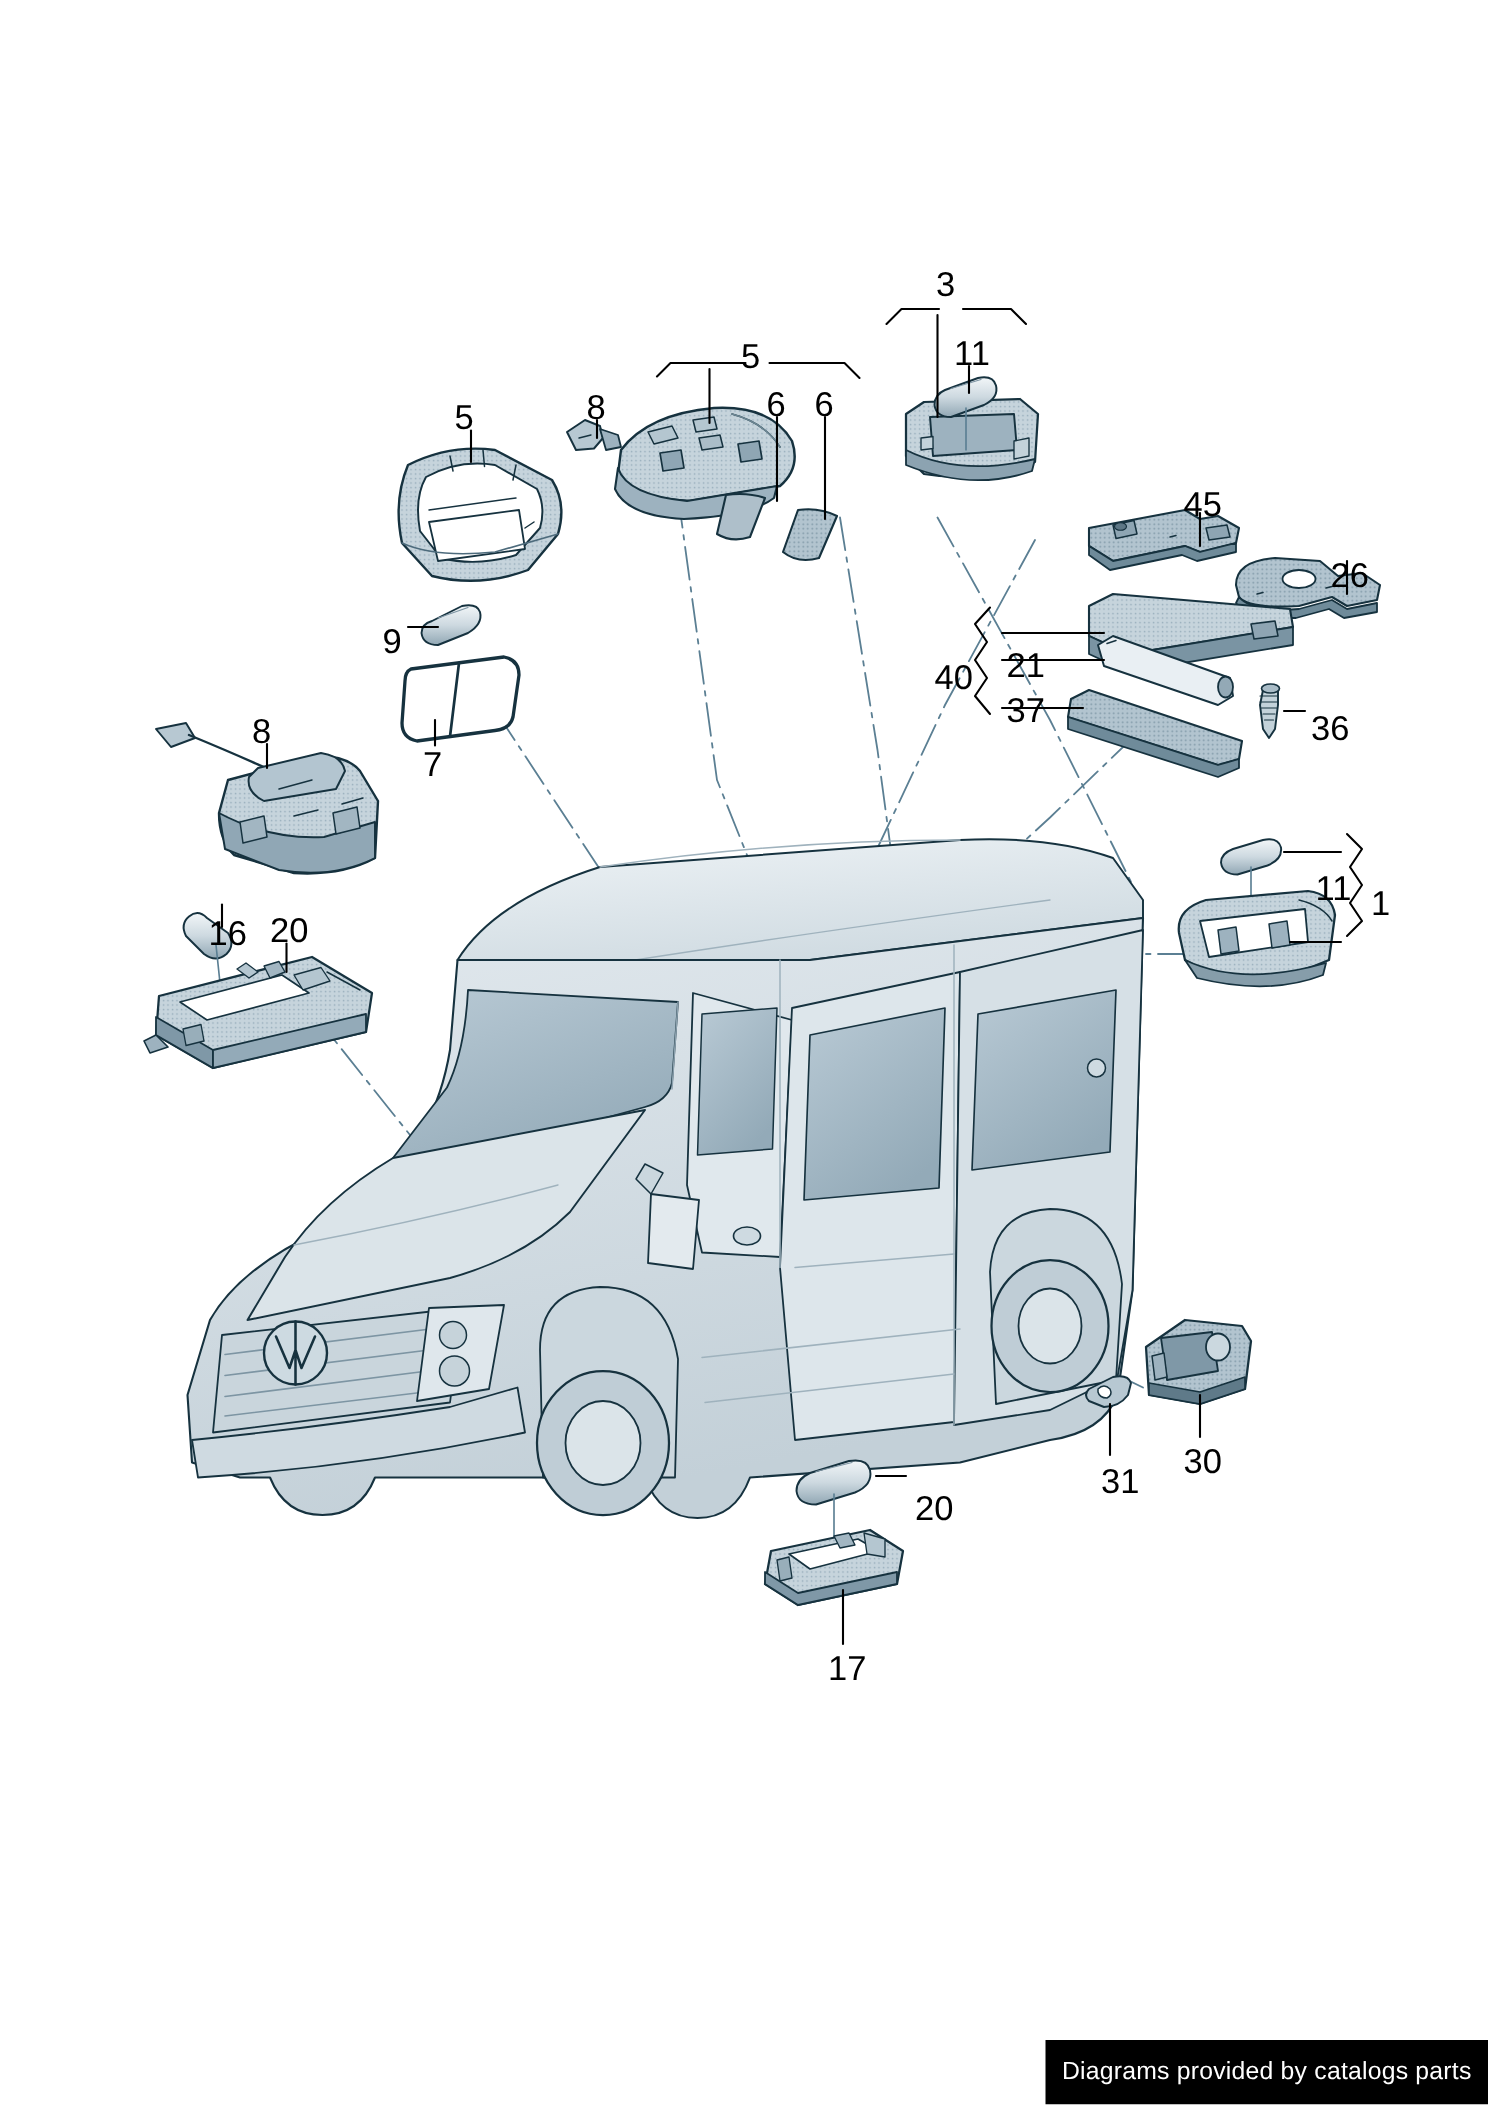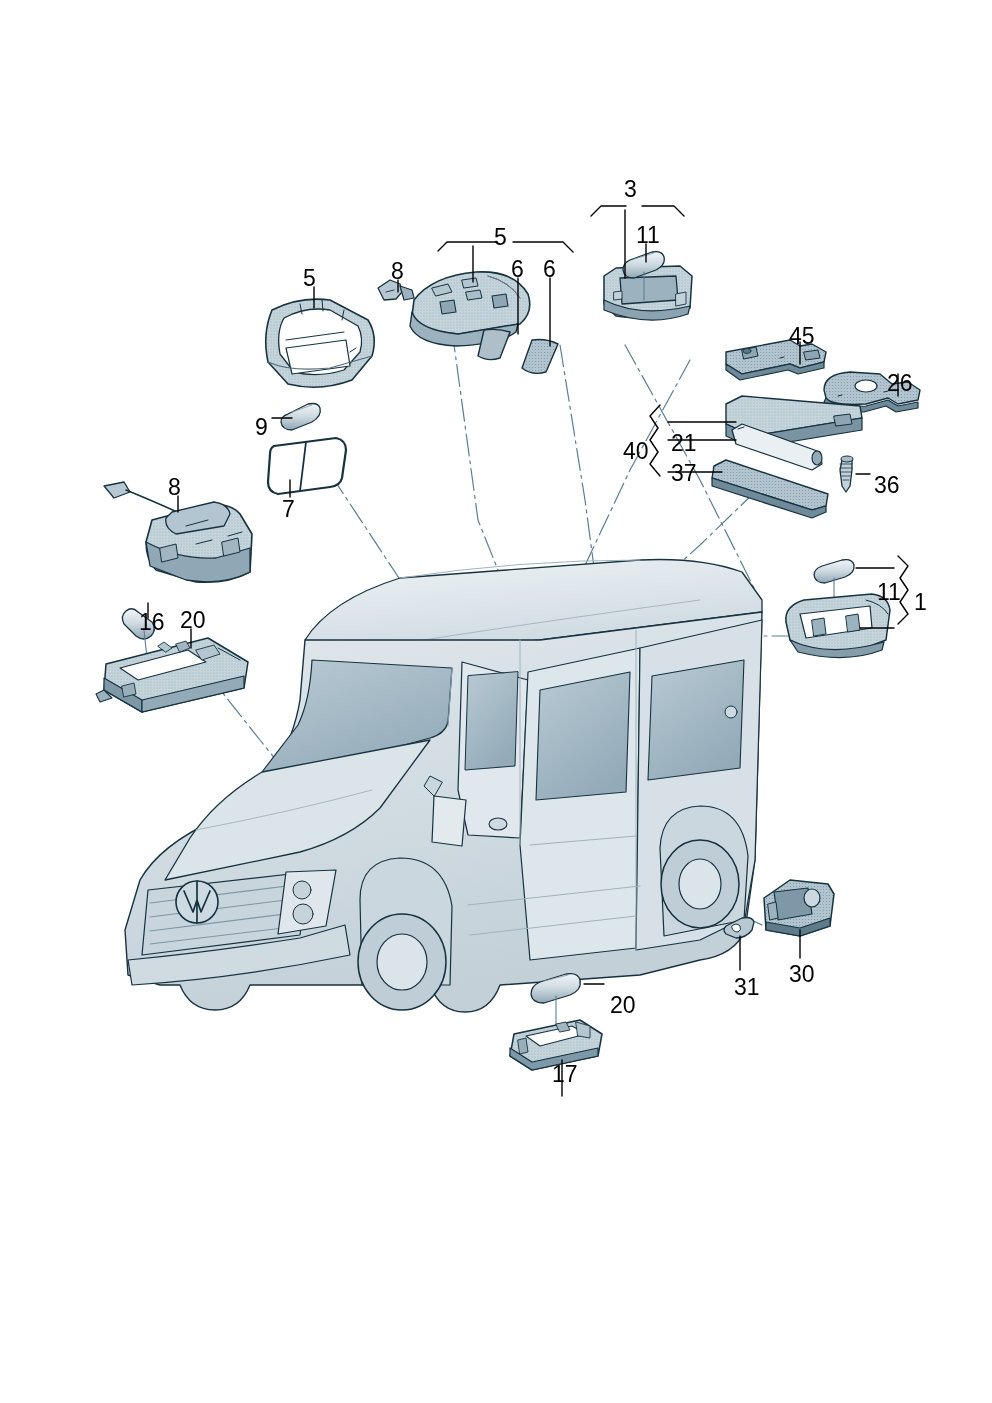--- a/index.html
+++ b/index.html
@@ -379,25 +379,28 @@
   <div class="lbl" style="left:543px;top:258px">6</div>
   <div class="lbl" style="left:282px;top:498px">7</div>
   <div class="lbl" style="left:391px;top:260px">8</div>
   <div class="lbl" style="left:255px;top:416px">9</div>
   <div class="lbl" style="left:168px;top:476px">8</div>
   <div class="lbl" style="left:636px;top:224px">11</div>
   <div class="lbl" style="left:877px;top:581px">11</div>
   <div class="lbl" style="left:303px;top:267px">5</div>
   <div class="lbl" style="left:180px;top:609px">20</div>
   <div class="lbl" style="left:139px;top:611px">16</div>
-  <div class="lbl" style="left:552px;top:1063px">17</div>
+  <div class="lbl" style="left:552px;top:1101px">17</div>
   <div class="lbl" style="left:610px;top:994px">20</div>
   <div class="lbl" style="left:623px;top:440px">40</div>
   <div class="lbl" style="left:671px;top:432px">21</div>
   <div class="lbl" style="left:671px;top:462px">37</div>
   <div class="lbl" style="left:789px;top:325px">45</div>
   <div class="lbl" style="left:887px;top:372px">26</div>
   <div class="lbl" style="left:874px;top:474px">36</div>
   <div class="lbl" style="left:789px;top:963px">30</div>
   <div class="lbl" style="left:734px;top:976px">31</div>
 
+  <div id="watermark">
+    <span>Diagrams provided by catalogs parts</span>
+  </div>
 
 </div>
 
 </body></html>

